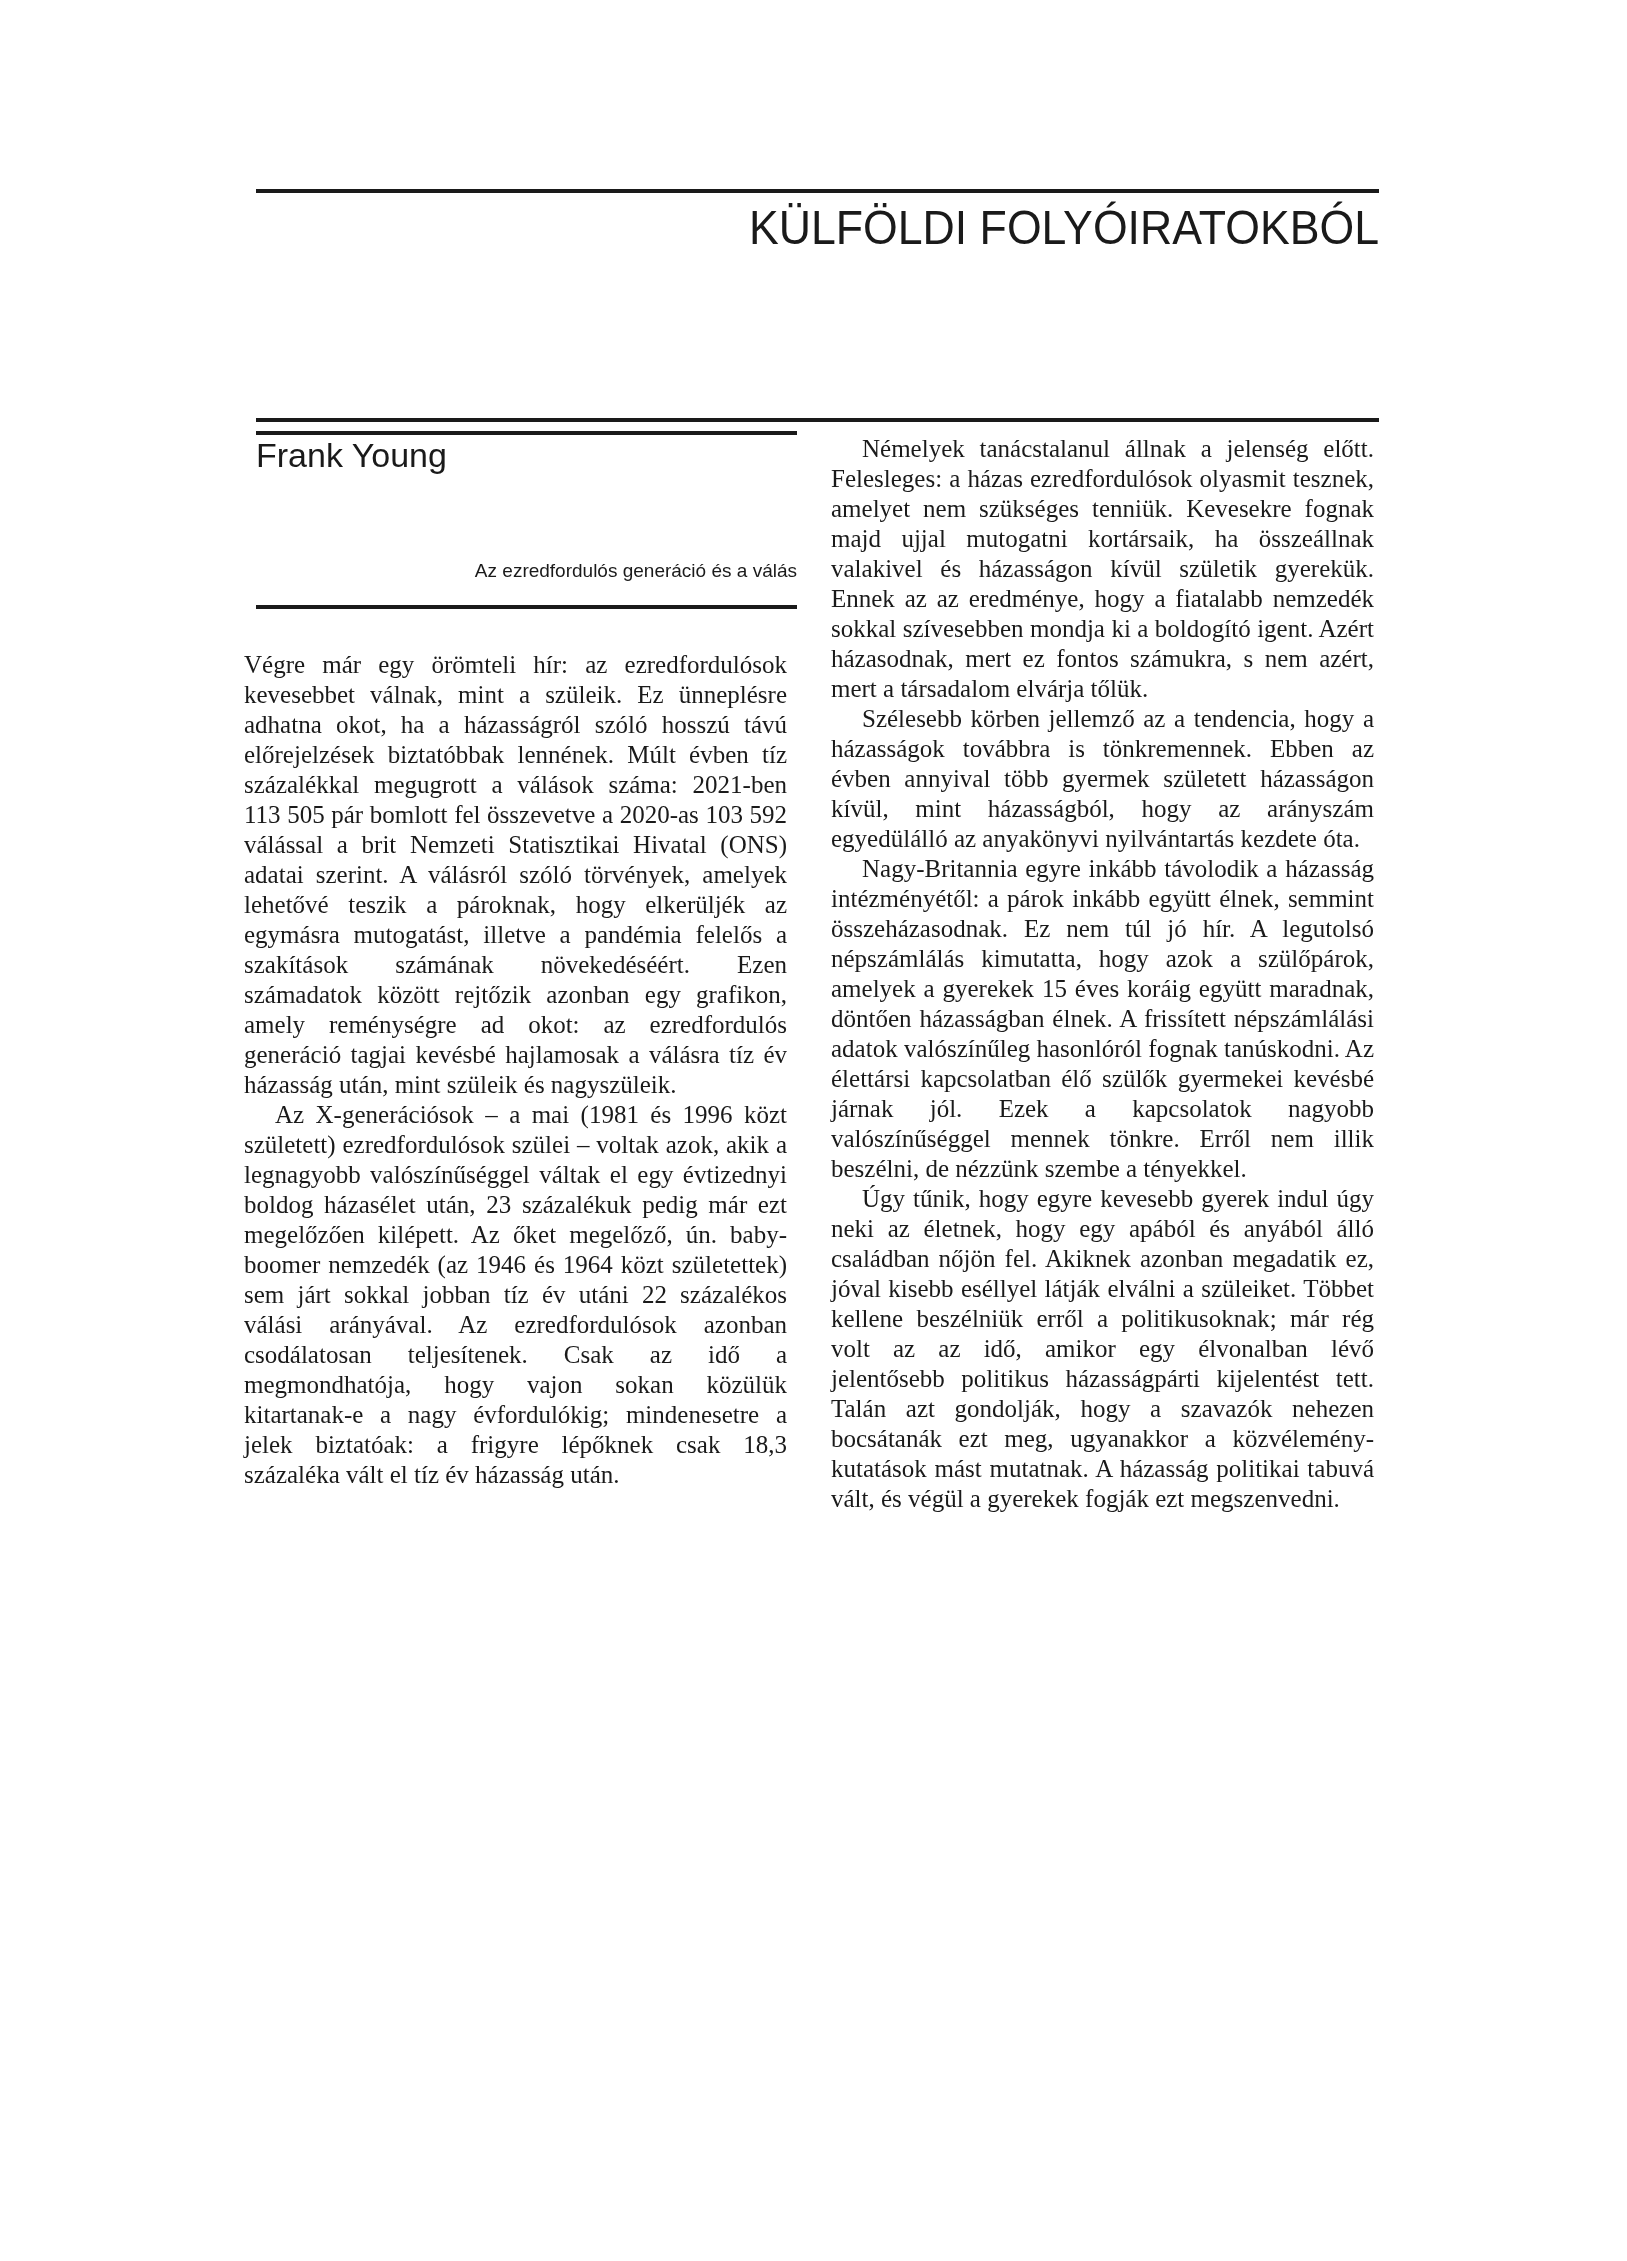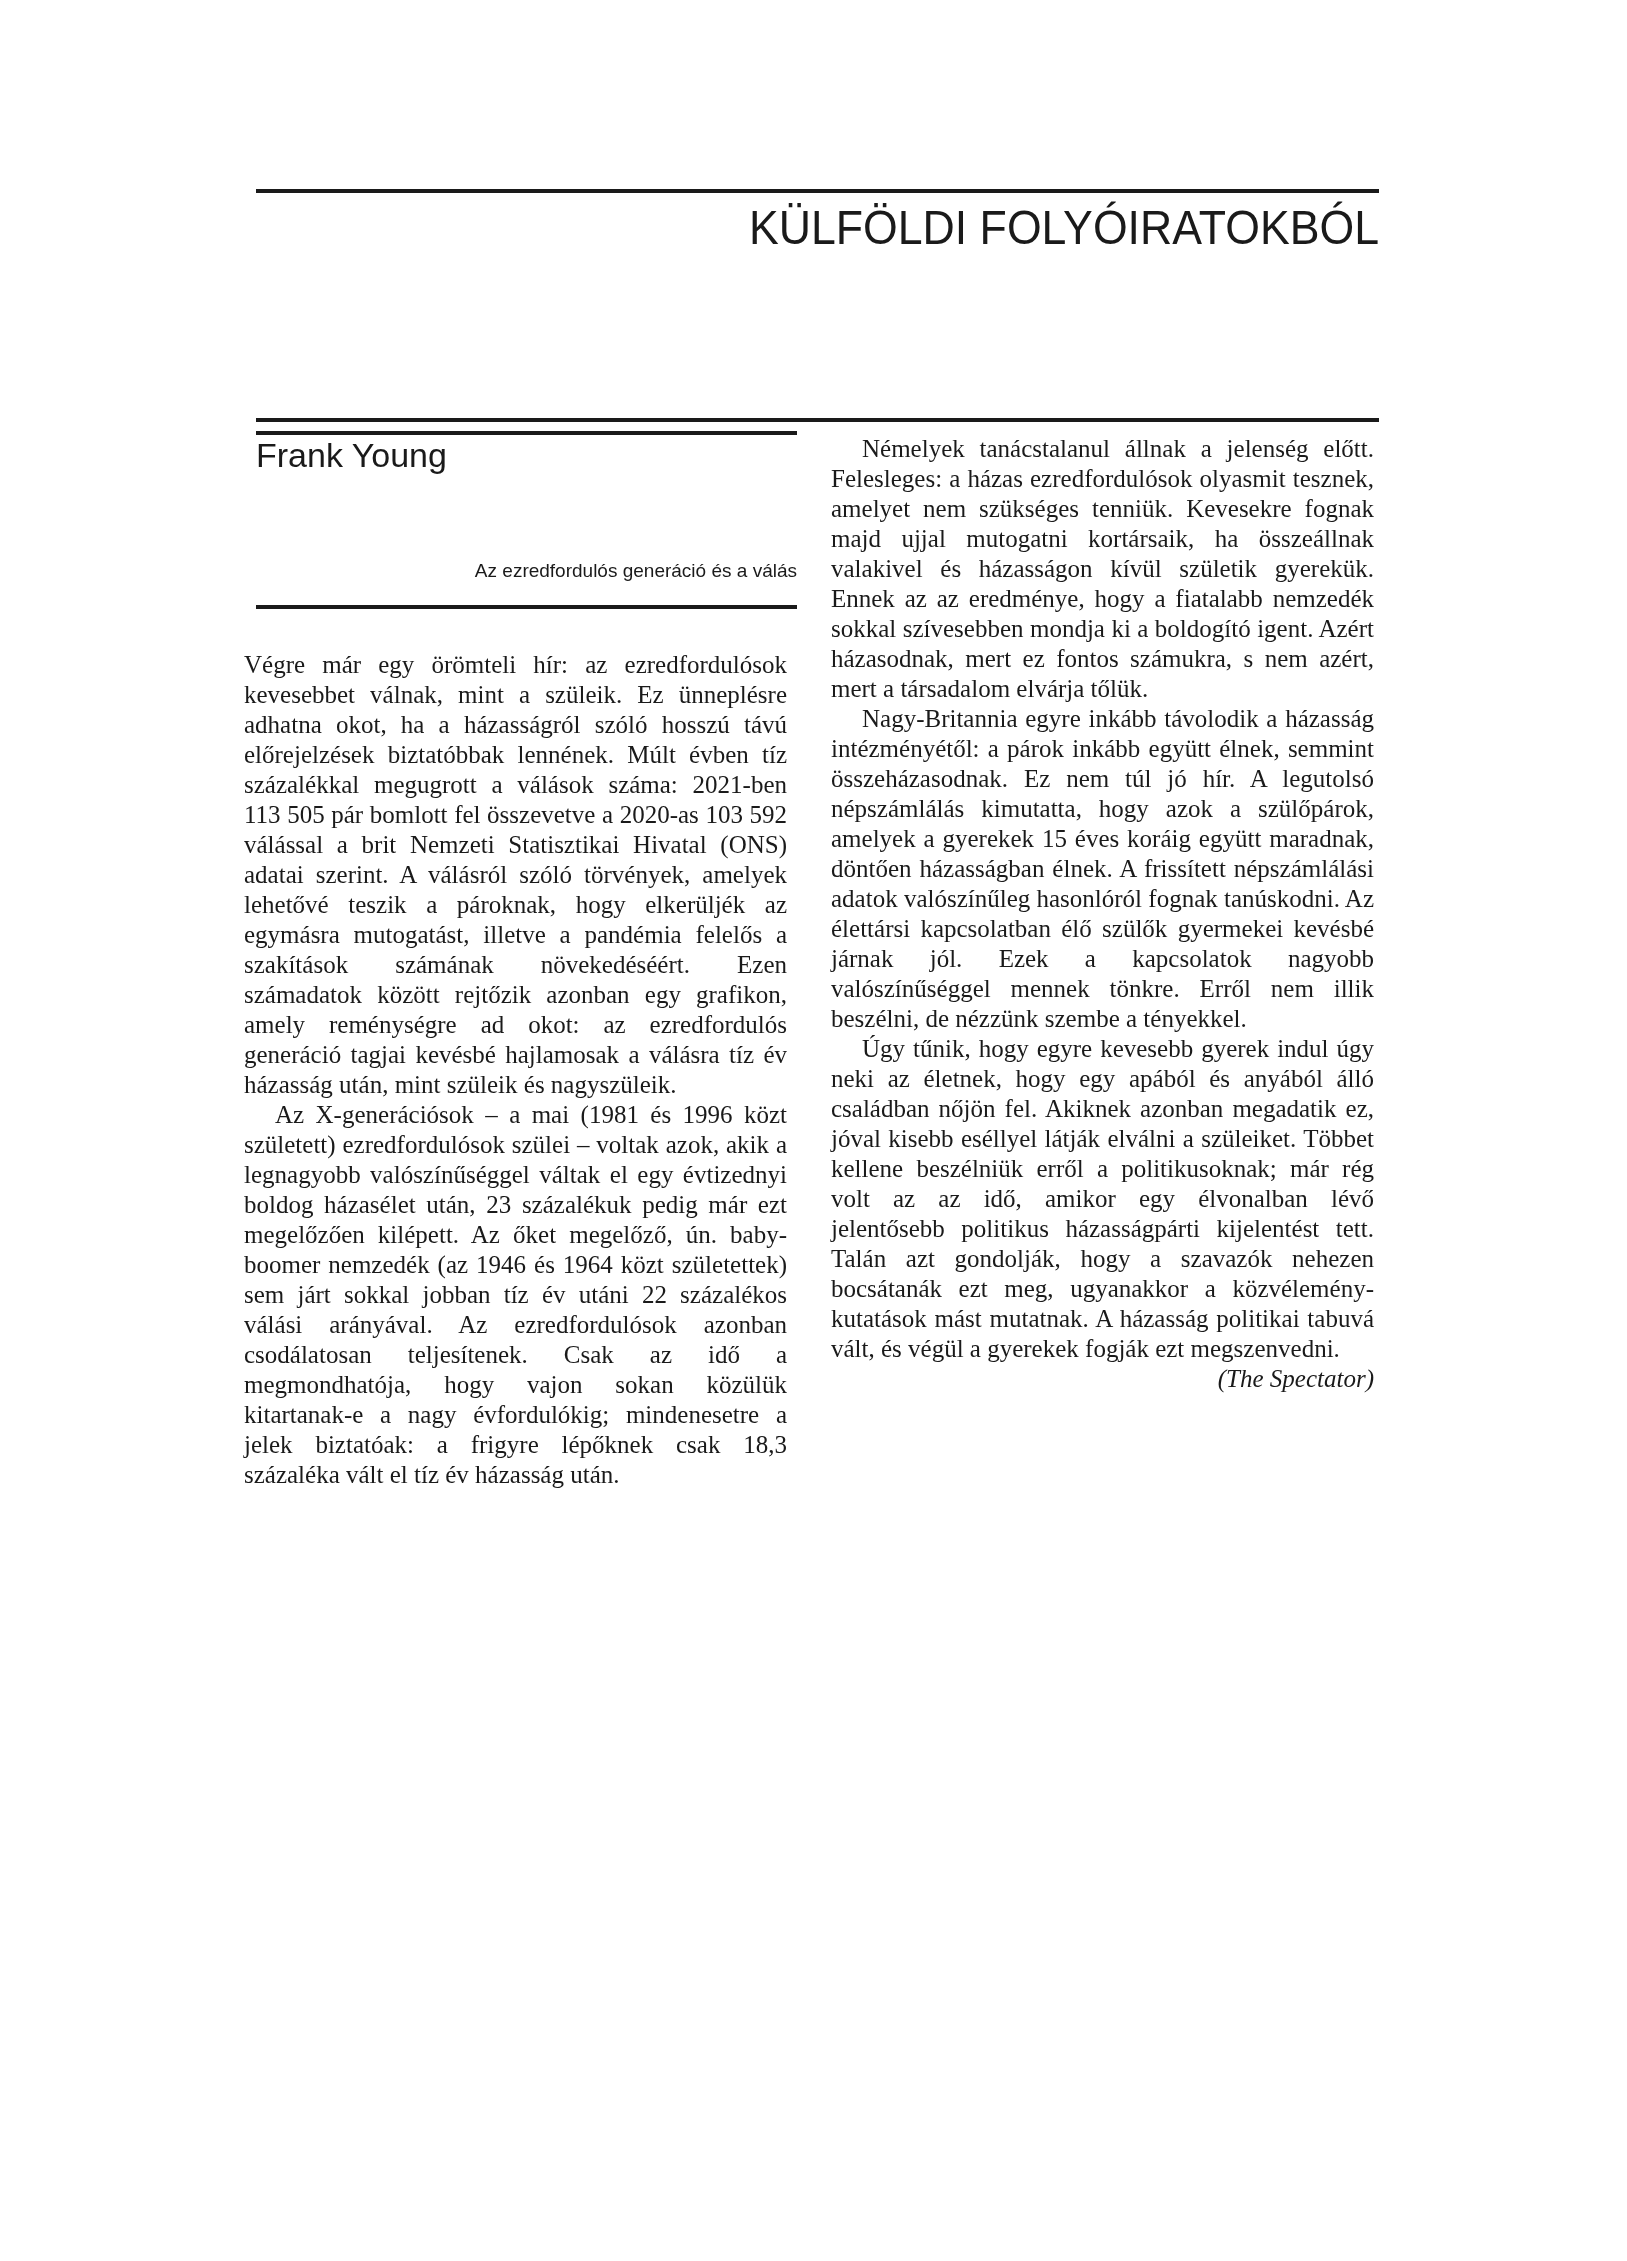--- a/index.html
+++ b/index.html
@@ -42,17 +42,17 @@
 <div id="article-title">Az ezredfordulós generáció és a válás</div>
 <div class="rule" style="left:256px; top:605px; width:541px; height:3.8px;"></div>
 
 <div id="col-left" class="col">
   <p>Végre már egy örömteli hír: az ezredfordulósok kevesebbet válnak, mint a szüleik. Ez ünneplésre adhatna okot, ha a házasságról szóló hosszú távú előrejelzések biztatóbbak lennének. Múlt évben tíz százalékkal megugrott a válások száma: 2021-ben 113 505 pár bomlott fel összevetve a 2020-as 103 592 válással a brit Nemzeti Statisztikai Hivatal (ONS) adatai szerint. A válásról szóló törvények, amelyek lehetővé teszik a pároknak, hogy elkerüljék az egymásra mutogatást, illetve a pandémia felelős a szakítások számának növekedéséért. Ezen számadatok között rejtőzik azonban egy grafikon, amely reménységre ad okot: az ezredfordulós generáció tagjai kevésbé hajlamosak a válásra tíz év házasság után, mint szüleik és nagyszüleik.</p>
   <p class="indent">Az X-generációsok – a mai (1981 és 1996 közt született) ezredfordulósok szülei – voltak azok, akik a legnagyobb valószínűséggel váltak el egy évtizednyi boldog házasélet után, 23 százalékuk pedig már ezt megelőzően kilépett. Az őket megelőző, ún. baby-boomer nemzedék (az 1946 és 1964 közt születettek) sem járt sokkal jobban tíz év utáni 22 százalékos válási arányával. Az ezredfordulósok azonban csodálatosan teljesítenek. Csak az idő a megmondhatója, hogy vajon sokan közülük kitartanak-e a nagy évfordulókig; mindenesetre a jelek biztatóak: a frigyre lépőknek csak 18,3 százaléka vált el tíz év házasság után.</p>
 </div>
 
 <div id="col-right" class="col">
   <p class="indent">Némelyek tanácstalanul állnak a jelenség előtt. Felesleges: a házas ezredfordulósok olyasmit tesznek, amelyet nem szükséges tenniük. Kevesekre fognak majd ujjal mutogatni kortársaik, ha összeállnak valakivel és házasságon kívül születik gyerekük. Ennek az az eredménye, hogy a fiatalabb nemzedék sokkal szívesebben mondja ki a boldogító igent. Azért házasodnak, mert ez fontos számukra, s nem azért, mert a társadalom elvárja tőlük.</p>
+  <p class="indent">Szélesebb körben jellemző az a tendencia, hogy a házasságok továbbra is tönkremennek. Ebben az évben annyival több gyermek született házasságon kívül, mint házasságból, hogy az arányszám egyedülálló az anyakönyvi nyilvántartás kezdete óta.</p>
   <p class="indent">Nagy-Britannia egyre inkább távolodik a házasság intézményétől: a párok inkább együtt élnek, semmint összeházasodnak. Ez nem túl jó hír. A legutolsó népszámlálás kimutatta, hogy azok a szülőpárok, amelyek a gyerekek 15 éves koráig együtt maradnak, döntően házasságban élnek. A frissített népszámlálási adatok valószínűleg hasonlóról fognak tanúskodni. Az élettársi kapcsolatban élő szülők gyermekei kevésbé járnak jól. Ezek a kapcsolatok nagyobb valószínűséggel mennek tönkre. Erről nem illik beszélni, de nézzünk szembe a tényekkel.</p>
   <p class="indent">Úgy tűnik, hogy egyre kevesebb gyerek indul úgy neki az életnek, hogy egy apából és anyából álló családban nőjön fel. Akiknek azonban megadatik ez, jóval kisebb eséllyel látják elválni a szüleiket. Többet kellene beszélniük erről a politikusoknak; már rég volt az az idő, amikor egy élvonalban lévő jelentősebb politikus házasságpárti kijelentést tett. Talán azt gondolják, hogy a szavazók nehezen bocsátanák ezt meg, ugyanakkor a közvélemény-kutatások mást mutatnak. A házasság politikai tabuvá vált, és végül a gyerekek fogják ezt megszenvedni.</p>
-  <span id="source">(The Spectator)</span>
 </div>
 
 
 </body></html>

